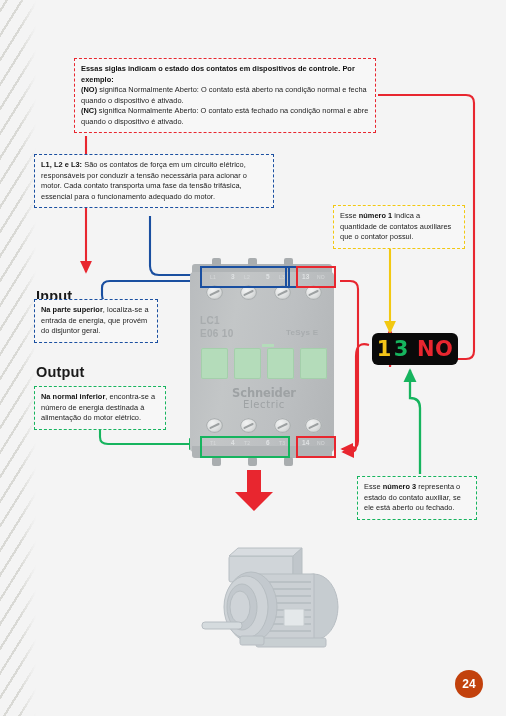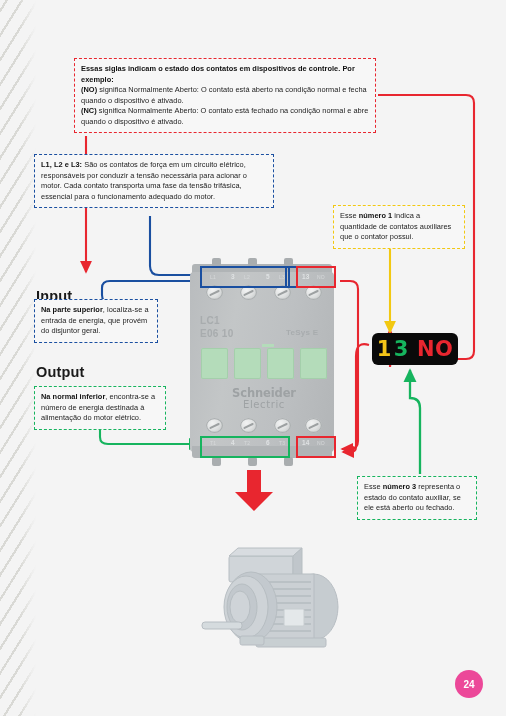--- a/index.html
+++ b/index.html
@@ -121,21 +121,21 @@
   #readout .d1{color:#f5c518;}
   #readout .d3{color:#16b45e;}
   #readout .dno{color:#e8262f;margin-left:6px;}
 
   
   #motor{position:absolute;left:196px;top:502px;width:160px;height:148px;opacity:.92;}
 
   
   #pagenum{
     position:absolute;left:455px;top:670px;width:28px;height:28px;border-radius:50%;
-    background:#ec4899;color:#fff;font-size:10px;font-weight:bold;
+    background:#c2410c;color:#fff;font-size:12px;font-weight:bold;
     display:flex;align-items:center;justify-content:center;
   }
 </style>
 </head>
 <body>
 
 <div id="page">
 
   <div id="hatch"></div>
 

